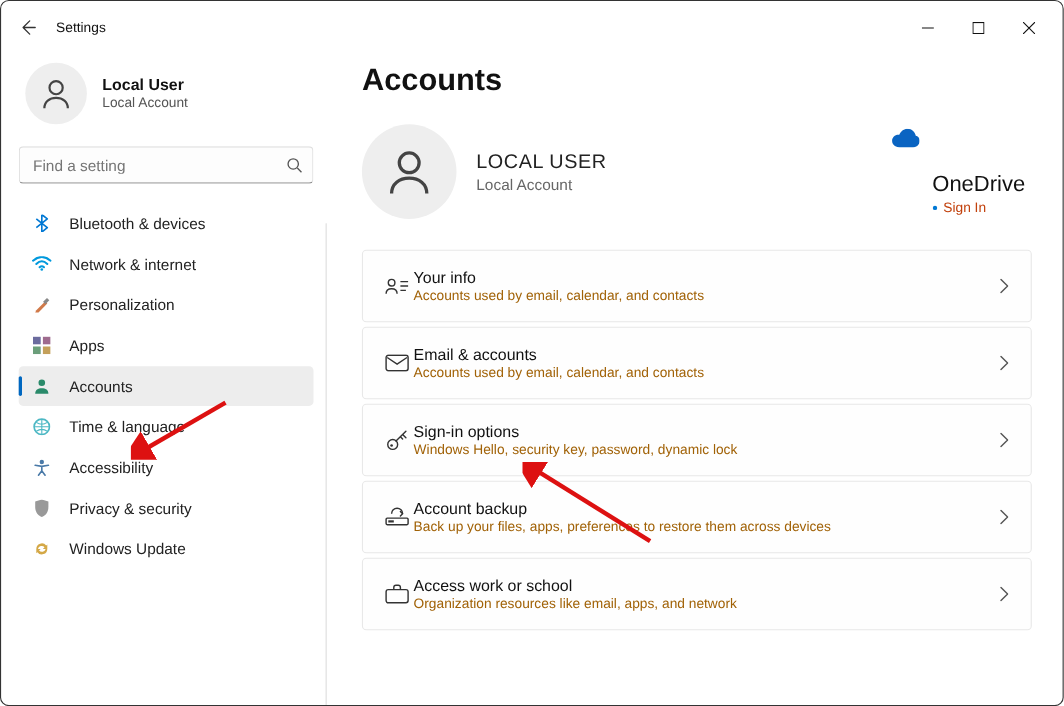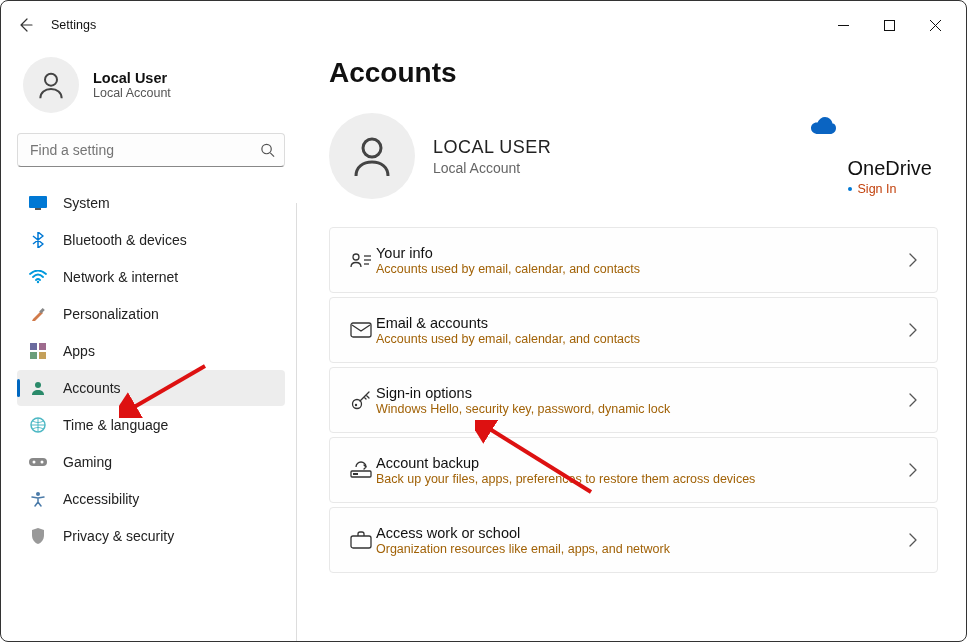--- a/index.html
+++ b/index.html
@@ -109,29 +109,20 @@
         <svg width="15" height="15" viewBox="0 0 16 16">
             <circle cx="7" cy="7" r="5" stroke="#555" stroke-width="1.3" fill="none"></circle>
             <line x1="11" y1="11" x2="15" y2="15" stroke="#555" stroke-width="1.3"></line>
           </svg>
       </span>
     </div>
 
     <div class="nav-list">
       <div class="nav-item">
         <span class="nav-icon">
-            <svg width="18" height="14">
-              <rect x="0" y="0" width="18" height="12" rx="1" fill="#0078d4"></rect>
-              <rect x="6" y="12" width="6" height="2" fill="#555"></rect>
-            </svg>
-          </span>
-        <span>System</span>
-      </div>
-      <div class="nav-item">
-        <span class="nav-icon">
             <svg width="14" height="16" viewBox="0 0 12 16">
               <path d="M6 0v16l5-4-10-8m0 8 10-8-5-4" stroke="#0078d4" stroke-width="1.5" fill="none" stroke-linejoin="round"></path>
             </svg>
           </span>
         <span>Bluetooth &amp; devices</span>
       </div>
       <div class="nav-item">
         <span class="nav-icon">
             <svg width="18" height="14" viewBox="0 0 18 14">
               <path d="M1 4 Q9 -3 17 4 M4 7 Q9 2 14 7 M7 10 Q9 8 11 10" stroke="#0099dd" stroke-width="1.8" fill="none" stroke-linecap="round"></path>
@@ -173,44 +164,42 @@
         <span class="nav-icon">
             <svg width="16" height="16" viewBox="0 0 16 16">
               <circle cx="8" cy="8" r="7" stroke="#4db8c4" stroke-width="1.5" fill="none"></circle>
               <path d="M8 1v14M1 8h14M3 4c3 2 7 2 10 0M3 12c3-2 7-2 10 0" stroke="#4db8c4" stroke-width="1" fill="none"></path>
             </svg>
           </span>
         <span>Time &amp; language</span>
       </div>
       <div class="nav-item">
         <span class="nav-icon">
-            <svg width="18" height="12" viewBox="0 0 18 12">
-              <rect x="0" y="2" width="18" height="8" rx="4" fill="#888"></rect>
-              <circle cx="5" cy="6" r="1.5" fill="#fff"></circle>
-              <circle cx="13" cy="6" r="1.5" fill="#fff"></circle>
-            </svg>
-          </span>
-        <span>Gaming</span>
-      </div>
-      <div class="nav-item">
-        <span class="nav-icon">
             <svg width="16" height="16" viewBox="0 0 16 16">
               <circle cx="8" cy="3" r="2" fill="#4a7aa8"></circle>
               <path d="M2 6l6 1 6-1M8 7v4M5 15l3-4 3 4" stroke="#4a7aa8" stroke-width="1.5" fill="none" stroke-linecap="round"></path>
             </svg>
           </span>
         <span>Accessibility</span>
       </div>
       <div class="nav-item">
         <span class="nav-icon">
             <svg width="14" height="16" viewBox="0 0 14 16">
               <path d="M7 0l6 2v5c0 5-3 8-6 9-3-1-6-4-6-9V2z" fill="#999"></path>
             </svg>
           </span>
         <span>Privacy &amp; security</span>
+      </div>
+      <div class="nav-item">
+        <span class="nav-icon">
+            <svg width="16" height="16" viewBox="0 0 16 16">
+              <path d="M3 8a5 5 0 0 1 9-3l1-1v4h-4l1.5-1.5A3.5 3.5 0 0 0 4.5 8M13 8a5 5 0 0 1-9 3l-1 1V8h4l-1.5 1.5A3.5 3.5 0 0 0 11.5 8" fill="#d4a847"></path>
+            </svg>
+          </span>
+        <span>Windows Update</span>
       </div>
     </div>
   </div>
 
   <div class="main">
     <h1 class="page-title">Accounts</h1>
 
     <div class="account-header">
       <div class="account-avatar">
         <svg width="48" height="48" viewBox="0 0 24 24">

